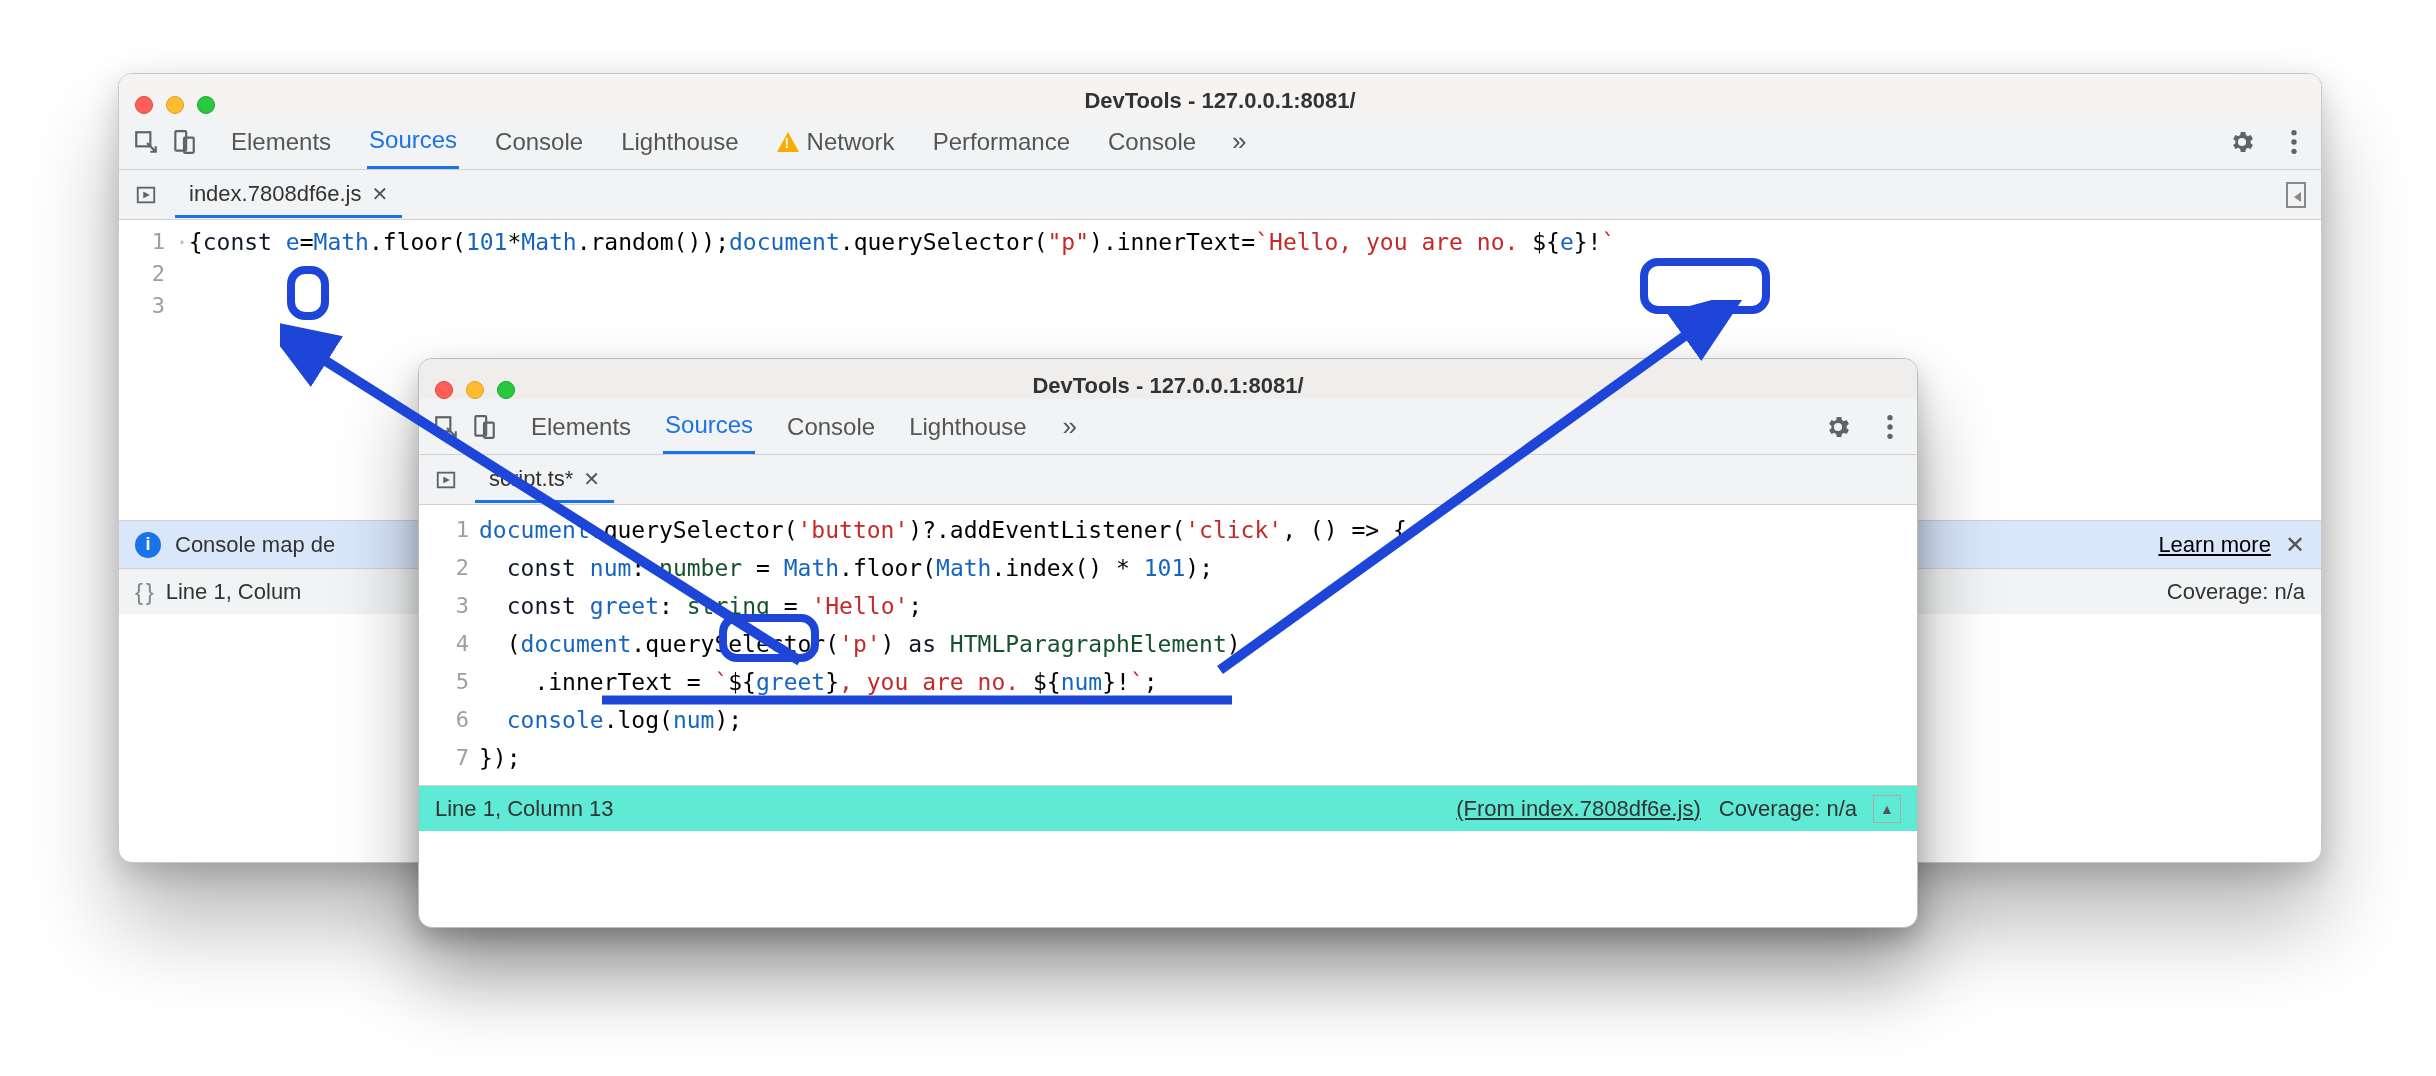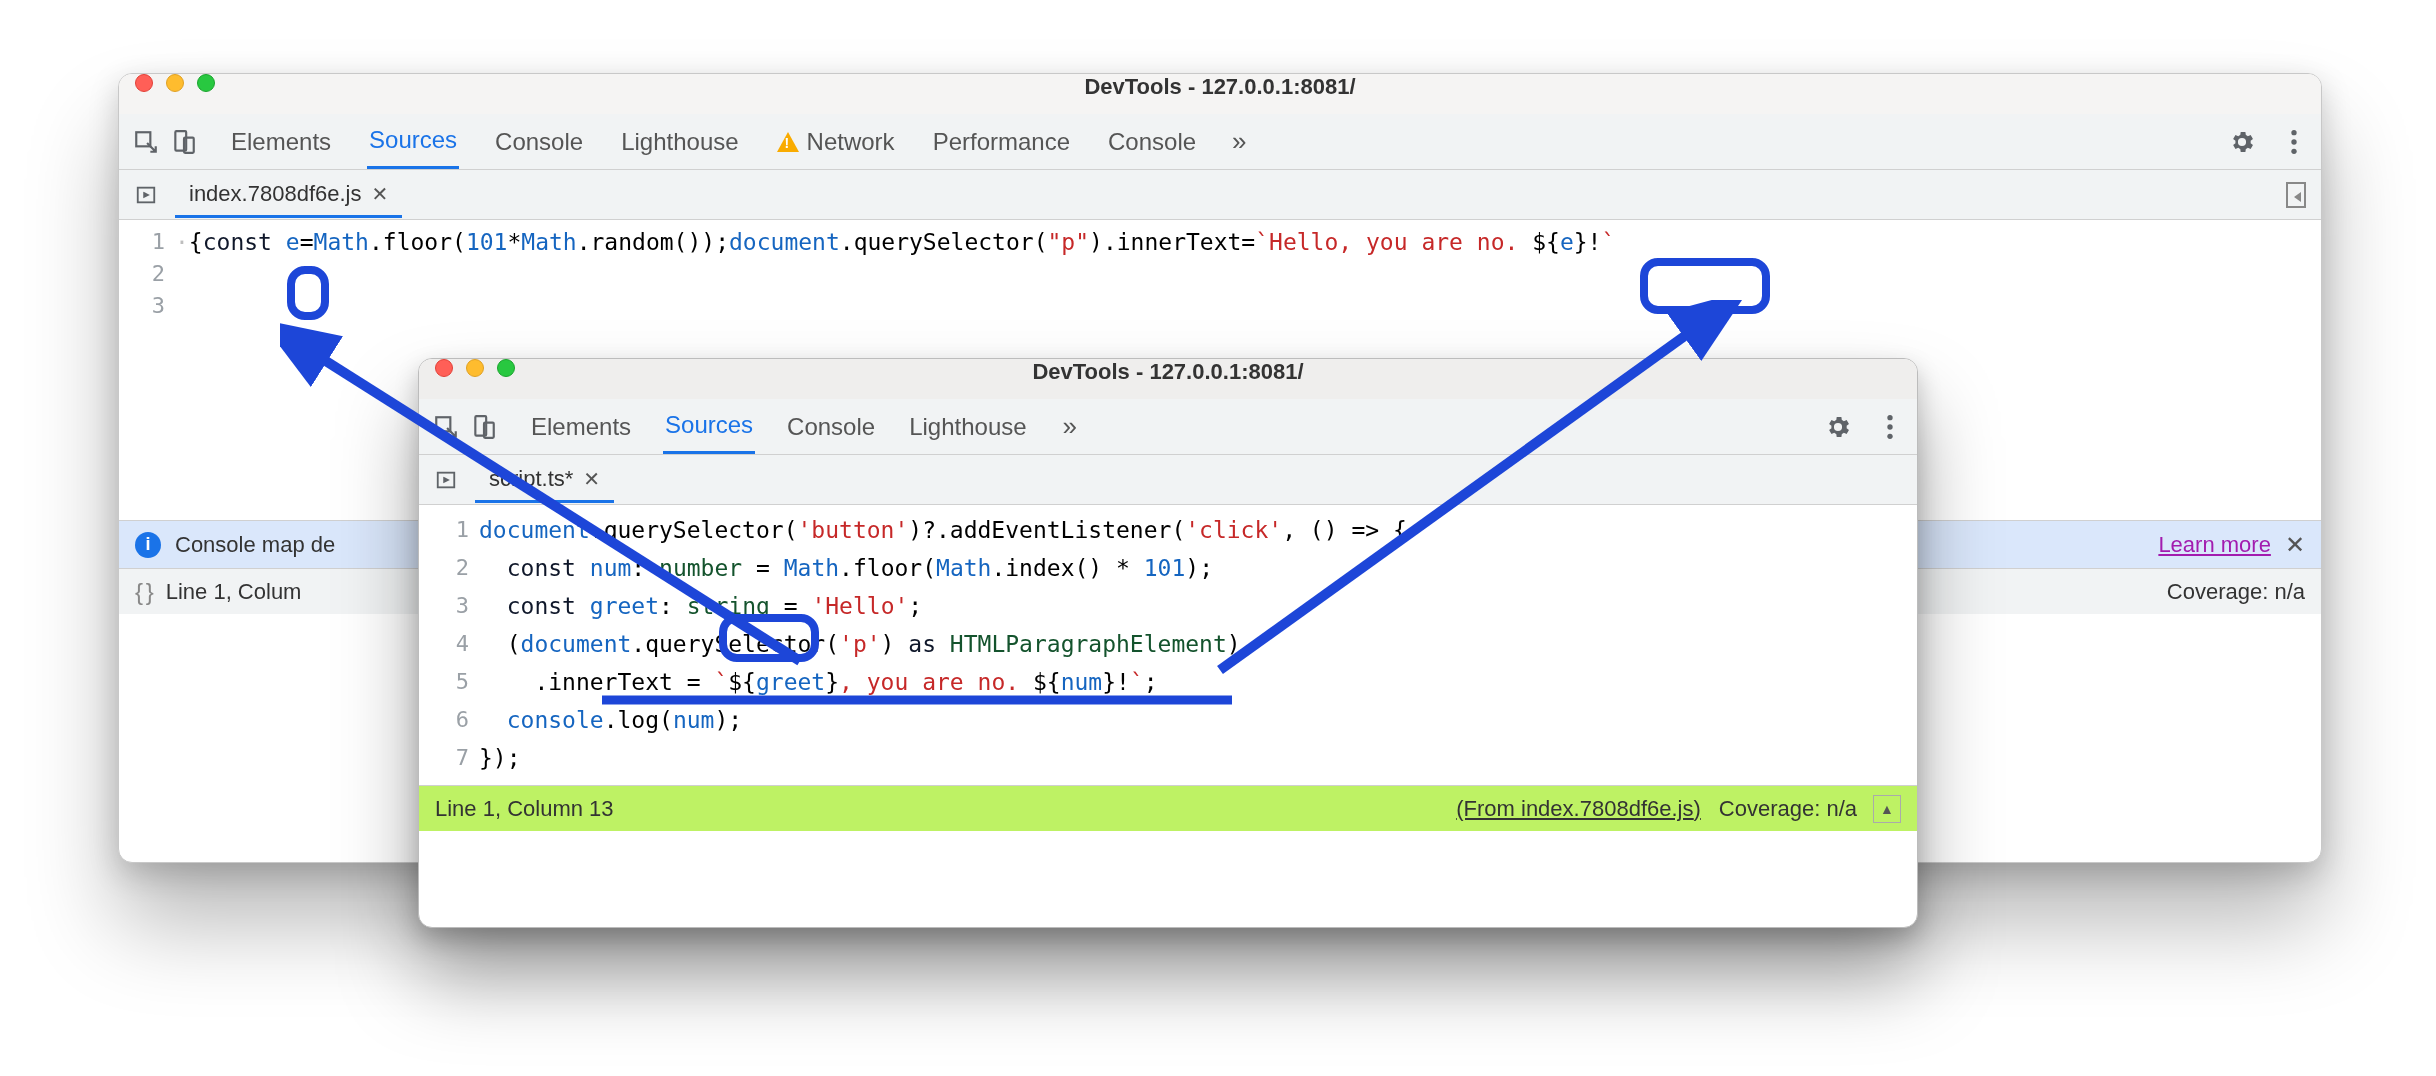--- a/index.html
+++ b/index.html
@@ -20,21 +20,21 @@
     width: 2204px; height: 790px;
     border: 1px solid #c8c8c8;
     border-radius: 14px;
     box-shadow: 0 60px 90px rgba(0,0,0,.28), 0 10px 30px rgba(0,0,0,.18);
     background: #fff;
     overflow: hidden;
   }
   .titlebar {
     height: 40px;
     display: flex;
-    align-items: flex-start;
+    align-items: flex-end;
     padding: 0 16px;
     background: #f5f4f3;
     border-bottom: none;
     position: relative;
     text-decoration: underline;
   }
   .traffic { display: flex; gap: 13px; }
   .dot { width: 18px; height: 18px; border-radius: 50%; }
   .dot.red { background: #ff5f57; border:1px solid #e14138;}
   .dot.yellow { background: #febc2e; border:1px solid #dfa023;}
@@ -120,21 +120,21 @@
     background:#dae7fb;
     padding: 0 16px;
     font-size: 22px; color:#333;
   }
   .info-i {
     width:26px;height:26px;border-radius:50%;
     background:#1a73e8;color:#fff;
     display:flex;align-items:center;justify-content:center;
     font-weight:700;font-size:18px;margin-right:14px;
   }
-  .learn { margin-left:auto; color:#a21caf; text-decoration:underline; }
+  .learn { margin-left:auto; color:#000000; text-decoration:underline; }
   .dismiss{ margin-left:14px; color:#555; font-size:24px;}
 
   .statusbar {
     display:flex; align-items:center;
     height: 46px;
     border-top:1px solid #d0d0d0;
     background:#f1f3f4;
     padding: 0 16px;
     font-size:22px; color:#333;
   }
@@ -156,21 +156,21 @@
   .win-front .titlebar { background:#efeeed; }
   .win-front .tabs { gap: 30px; font-size:24px;}
   .editor2 { display:flex; background:#fff; height: 280px;}
   .editor2 .gutter{ font-size:22px; line-height:38px; width:60px;}
   .editor2 .codearea{ font-size:23px; line-height:38px;}
 
   .statusbar2 {
     display:flex; align-items:center;
     height:46px;
     border-top:1px solid #d0d0d0;
-    background:#bef264;
+    background:#5eead4;
     padding:0 16px;
     font-size:22px;color:#333;
   }
   .sb-from { margin-left:auto; color:#333;text-decoration:underline;}
   .sb-from u{ color:#333;}
   .sb-btn {
     width:28px;height:28px;
     border:1px solid #aaa;
     margin-left:16px;
     display:flex;align-items:center;justify-content:center;

